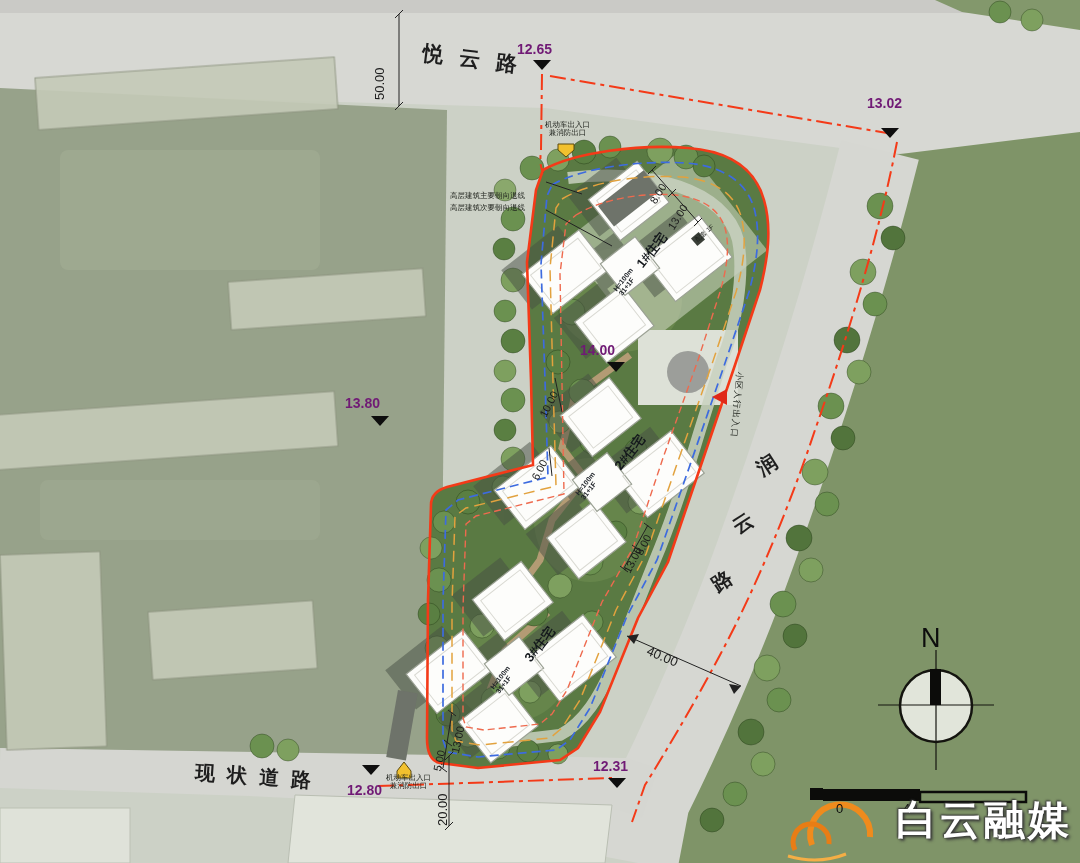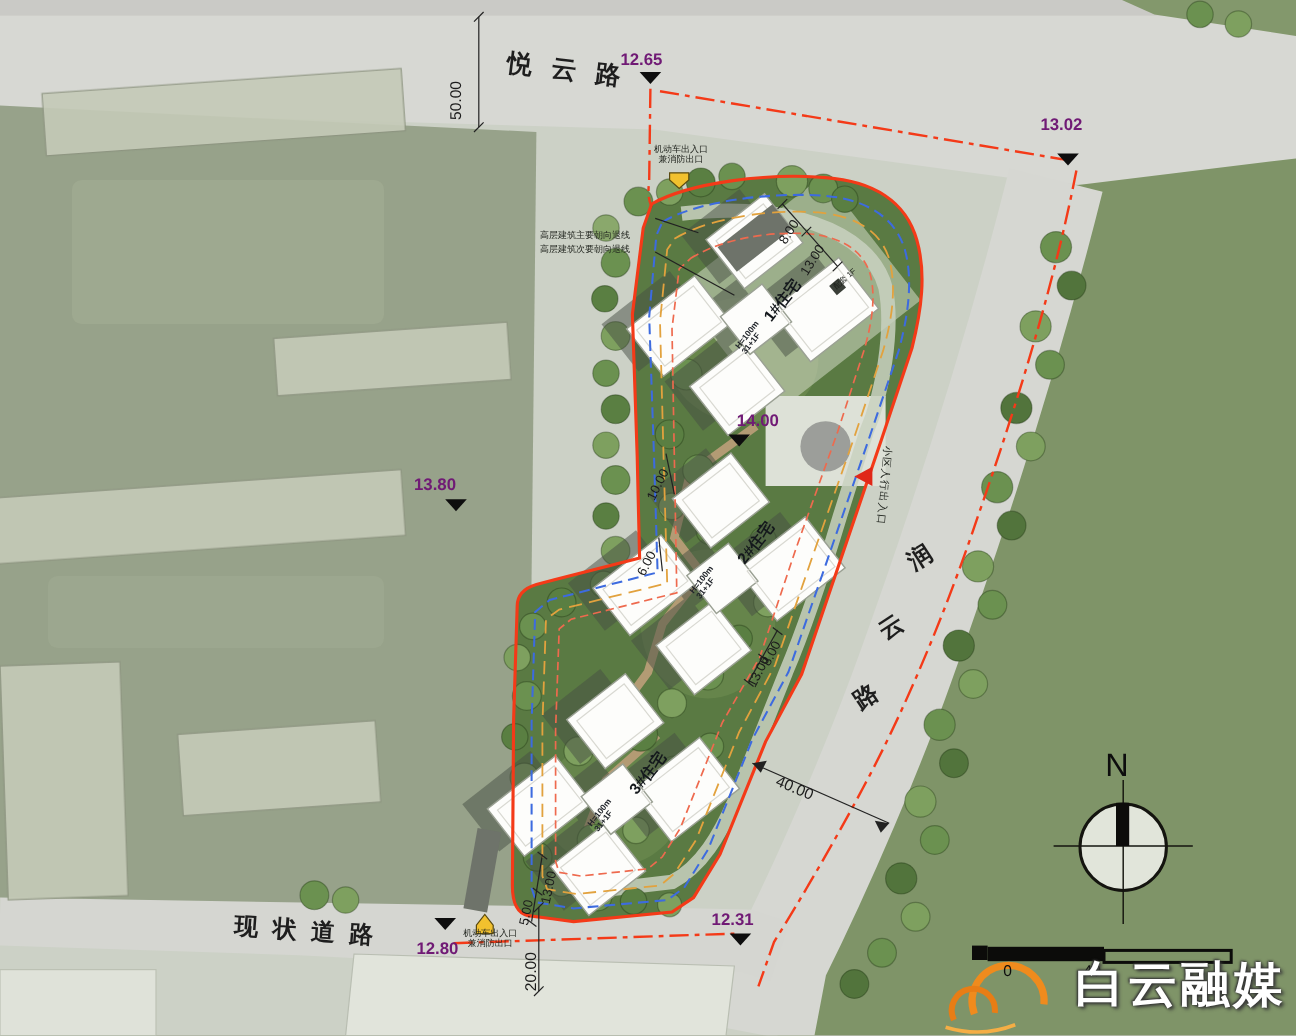--- a/index.html
+++ b/index.html
@@ -271,21 +271,21 @@
 
 <div class="lbl roadname" style="left:424px;top:42px;transform:rotate(7deg);">悦云路</div>
 <div class="lbl roadname" style="left:196px;top:762px;transform:rotate(4deg);letter-spacing:12px;font-size:20px;">现状道路</div>
 <div class="lbl roadchar" style="left:753px;top:462px;transform:rotate(-33deg);">润</div>
 <div class="lbl roadchar" style="left:729px;top:520px;transform:rotate(-33deg);">云</div>
 <div class="lbl roadchar" style="left:708px;top:578px;transform:rotate(-33deg);">路</div>
 
 <div class="lbl elev" style="left:517px;top:42px;">12.65</div>
 <div class="lbl elev" style="left:867px;top:96px;">13.02</div>
 <div class="lbl elev" style="left:345px;top:396px;">13.80</div>
-<div class="lbl elev" style="left:614px;top:343px;">14.00</div>
+<div class="lbl elev" style="left:580px;top:343px;">14.00</div>
 <div class="lbl elev" style="left:347px;top:747px;margin-top:36px;">12.80</div>
 <div class="lbl elev" style="left:593px;top:759px;">12.31</div>
 
 <div class="lbl dimBig" style="left:373px;top:100px;transform:rotate(-90deg);">50.00</div>
 <div class="lbl dimBig" style="left:436px;top:826px;transform:rotate(-90deg);">20.00</div>
 <div class="lbl dimBig" style="left:650px;top:644px;transform:rotate(23deg);">40.00</div>
 <div class="lbl dim" style="left:538px;top:414px;transform:rotate(-63deg);">10.00</div>
 <div class="lbl dim" style="left:530px;top:477px;transform:rotate(-63deg);">6.00</div>
 <div class="lbl dim" style="left:648px;top:200px;transform:rotate(-58deg);">8.00</div>
 <div class="lbl dim" style="left:666px;top:226px;transform:rotate(-58deg);">13.00</div>

